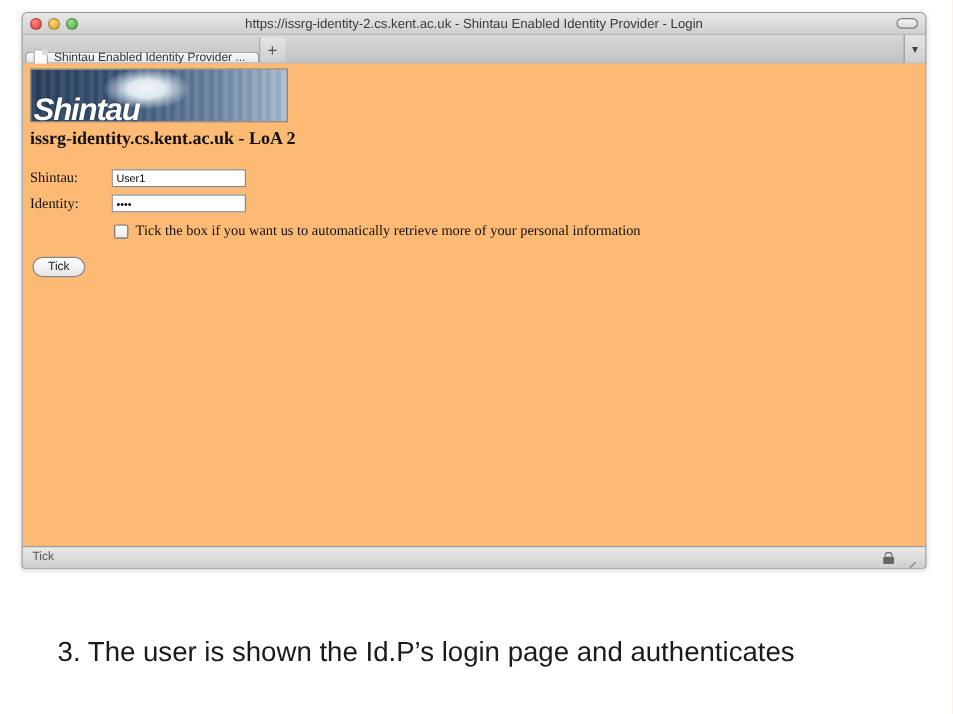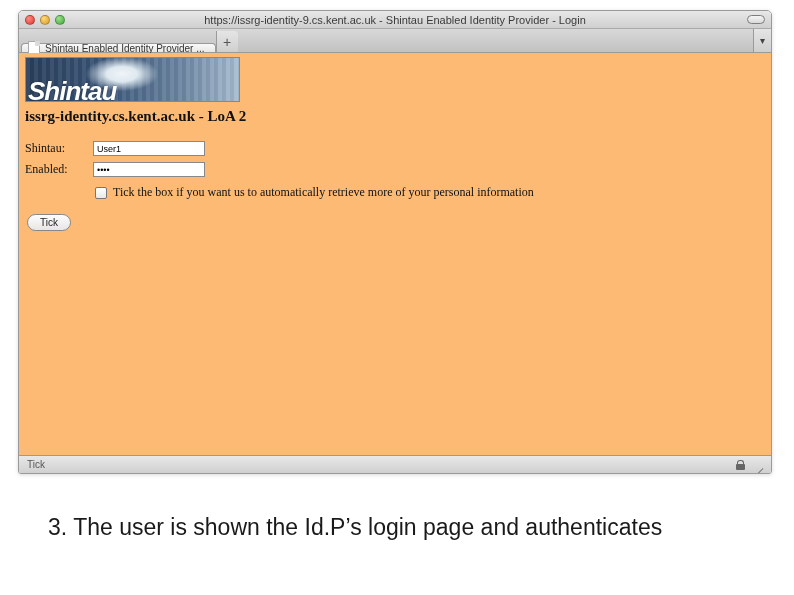--- a/index.html
+++ b/index.html
@@ -247,40 +247,40 @@
     .resize::before, .resize::after {
       content: ""; position: absolute; background: #8a8a8a; height: 1px;
     }
     .resize::before { width: 12px; bottom: 2px; right: 0; transform: rotate(-45deg); transform-origin: right; }
     .resize::after  { width: 8px;  bottom: 2px; right: 0; transform: rotate(-45deg); transform-origin: right; }
 
     
     .caption {
       position: absolute;
       left: 48px;
-      top: 514px;
+      top: 530px;
       width: 640px;
       font-family: Arial, sans-serif;
       font-size: 23px;
       color: #1a1a1a;
       line-height: 1.2;
     }
   </style>
 </head>
 <body>
 
 <div class="window">
 
   <div class="titlebar">
     <div class="traffic">
       <div class="tl-btn tl-close"></div>
       <div class="tl-btn tl-min"></div>
       <div class="tl-btn tl-zoom"></div>
     </div>
-    <div class="window-title">https://issrg-identity-9.cs.kent.ac.uk - Shintau Enabled Identity Provider - Login</div>
+    <div class="window-title">https://issrg-identity-2.cs.kent.ac.uk - Shintau Enabled Identity Provider - Login</div>
     <div class="pill"></div>
   </div>
 
   <div class="tabstrip">
     <div class="tab">
       <span class="page-icon"></span>
       <span>Shintau Enabled Identity Provider ...</span>
     </div>
     <div class="newtab">+</div>
     <div class="spacer"></div>
@@ -293,21 +293,21 @@
     </div>
 
     <div class="heading">issrg-identity.cs.kent.ac.uk - LoA 2</div>
 
     <div class="form-row">
       <span class="form-label">Shintau:</span>
       <input class="text-input" type="text" value="User1" style="">
     </div>
 
     <div class="form-row">
-      <span class="form-label">Enabled:</span>
+      <span class="form-label">Identity:</span>
       <input class="text-input" type="text" value="••••" style="">
     </div>
 
     <div class="check-row">
       <span class="chk"></span>
       <span class="check-text">Tick the box if you want us to automatically retrieve more of your personal information</span>
     </div>
 
     <span class="login-btn">Tick</span>
   </div>

